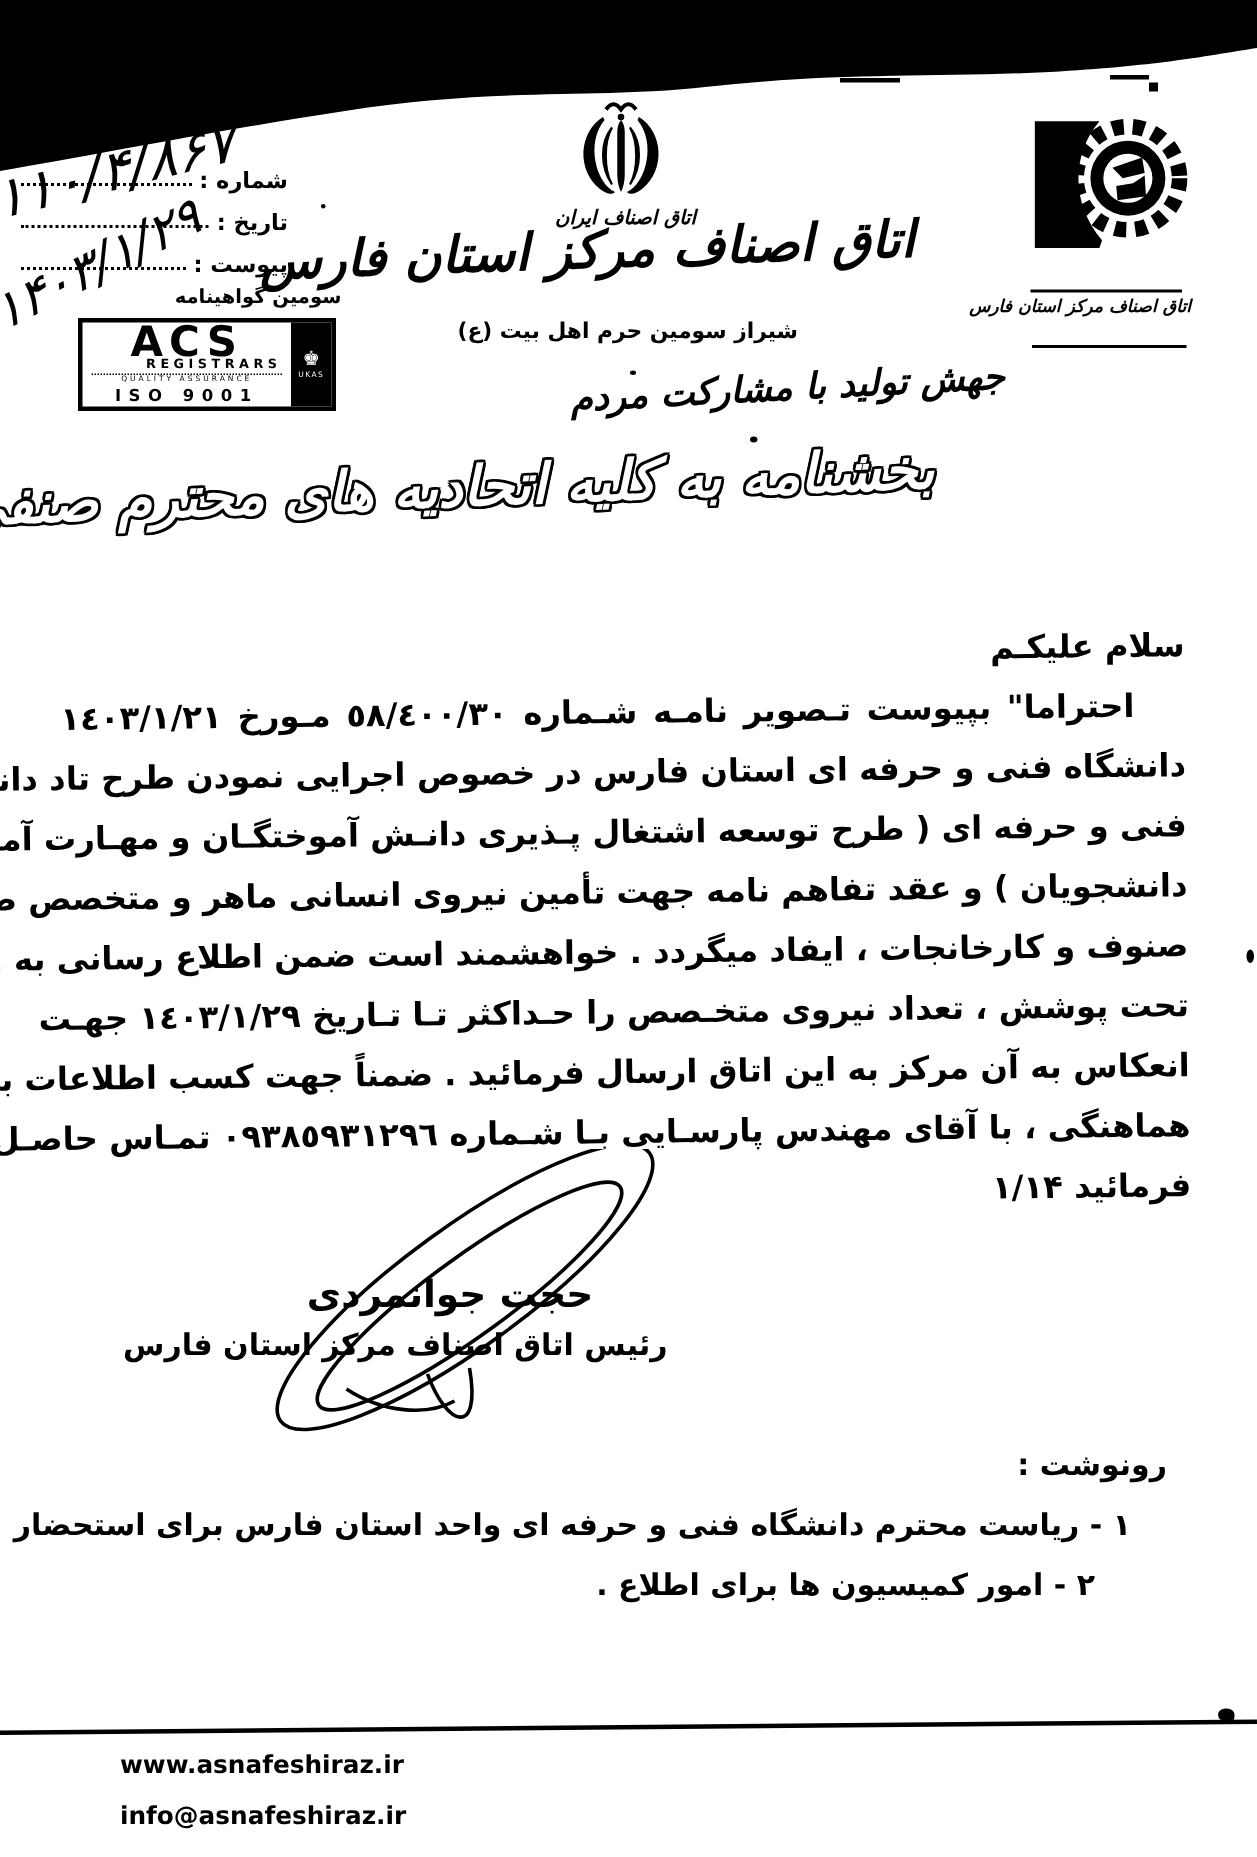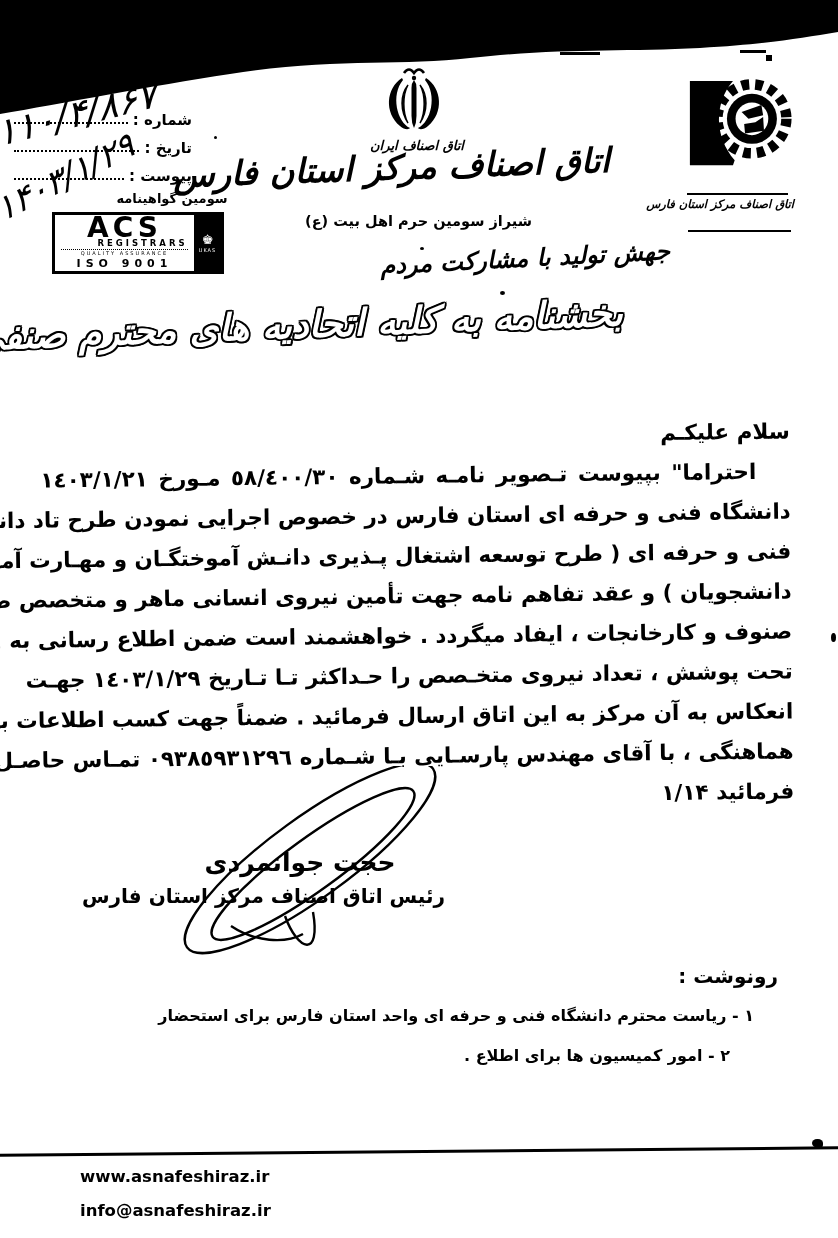--- a/index.html
+++ b/index.html
@@ -71,21 +71,21 @@
   .last-line{height:40px;line-height:40px;text-align:right;}
 
   
   .sig-flourish{left:135px;top:766px;width:345px;height:198px;}
   .sig-name{left:185px;top:848px;width:230px;text-align:center;font-size:25px;font-weight:bold;direction:rtl;}
   .sig-title{left:100px;top:884px;width:345px;text-align:center;font-size:20px;font-weight:bold;direction:rtl;white-space:nowrap;}
 
   
   .copies{left:24px;top:956px;width:756px;direction:rtl;font-weight:bold;}
   .copies-heading{font-size:20px;height:40px;line-height:40px;padding-right:2px;}
-  .copies-item{font-size:16px;height:40px;line-height:40px;white-space:nowrap;}
+  .copies-item{font-size:20px;height:40px;line-height:40px;white-space:nowrap;}
   .copies-item-1{padding-right:26px;}
   .copies-item-2{padding-right:50px;}
 
   
   .footer-line{left:0;top:1150px;width:838px;height:3px;background:#000;transform:rotate(-0.5deg);}
   .footer-blob{left:812px;top:1139px;width:11px;height:9px;background:#000;border-radius:50% 50% 40% 60%;}
   .footer-left{left:80px;top:1160px;width:160px;font-size:16.5px;font-weight:bold;direction:ltr;}
   .footer-left div{height:34px;line-height:34px;}
   .footer-right{left:262px;top:1158px;width:548px;direction:rtl;font-weight:bold;}
   .footer-address{font-size:14.5px;height:30px;line-height:30px;white-space:nowrap;text-align:justify;text-align-last:justify;}

